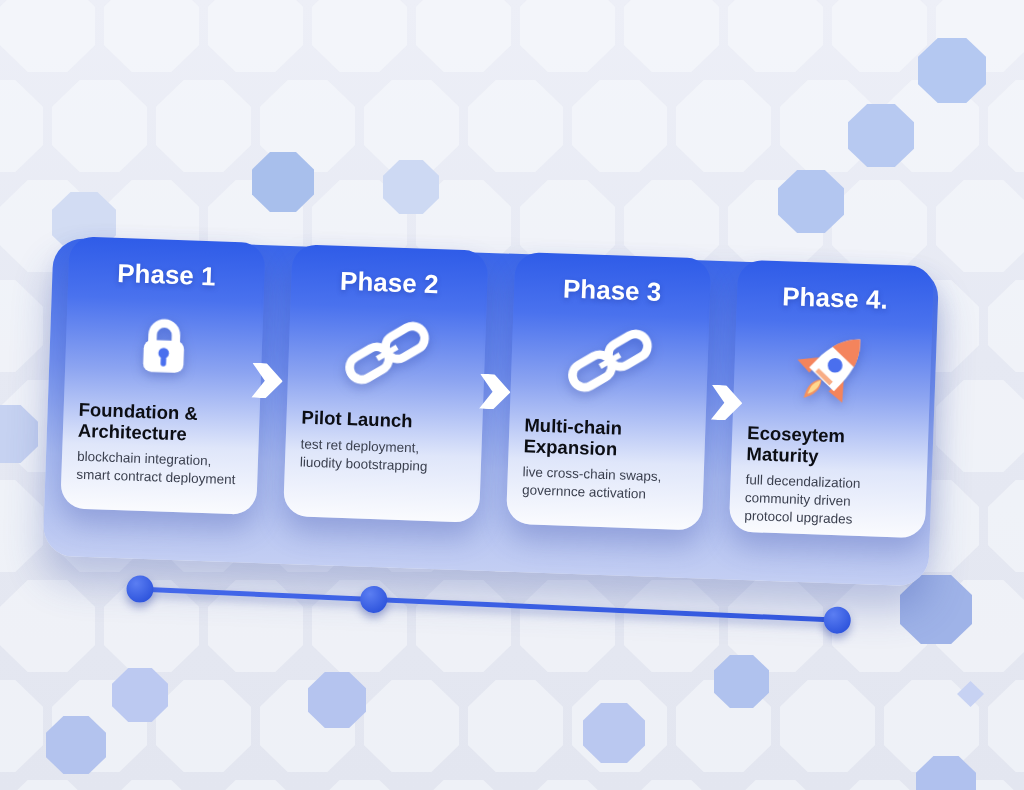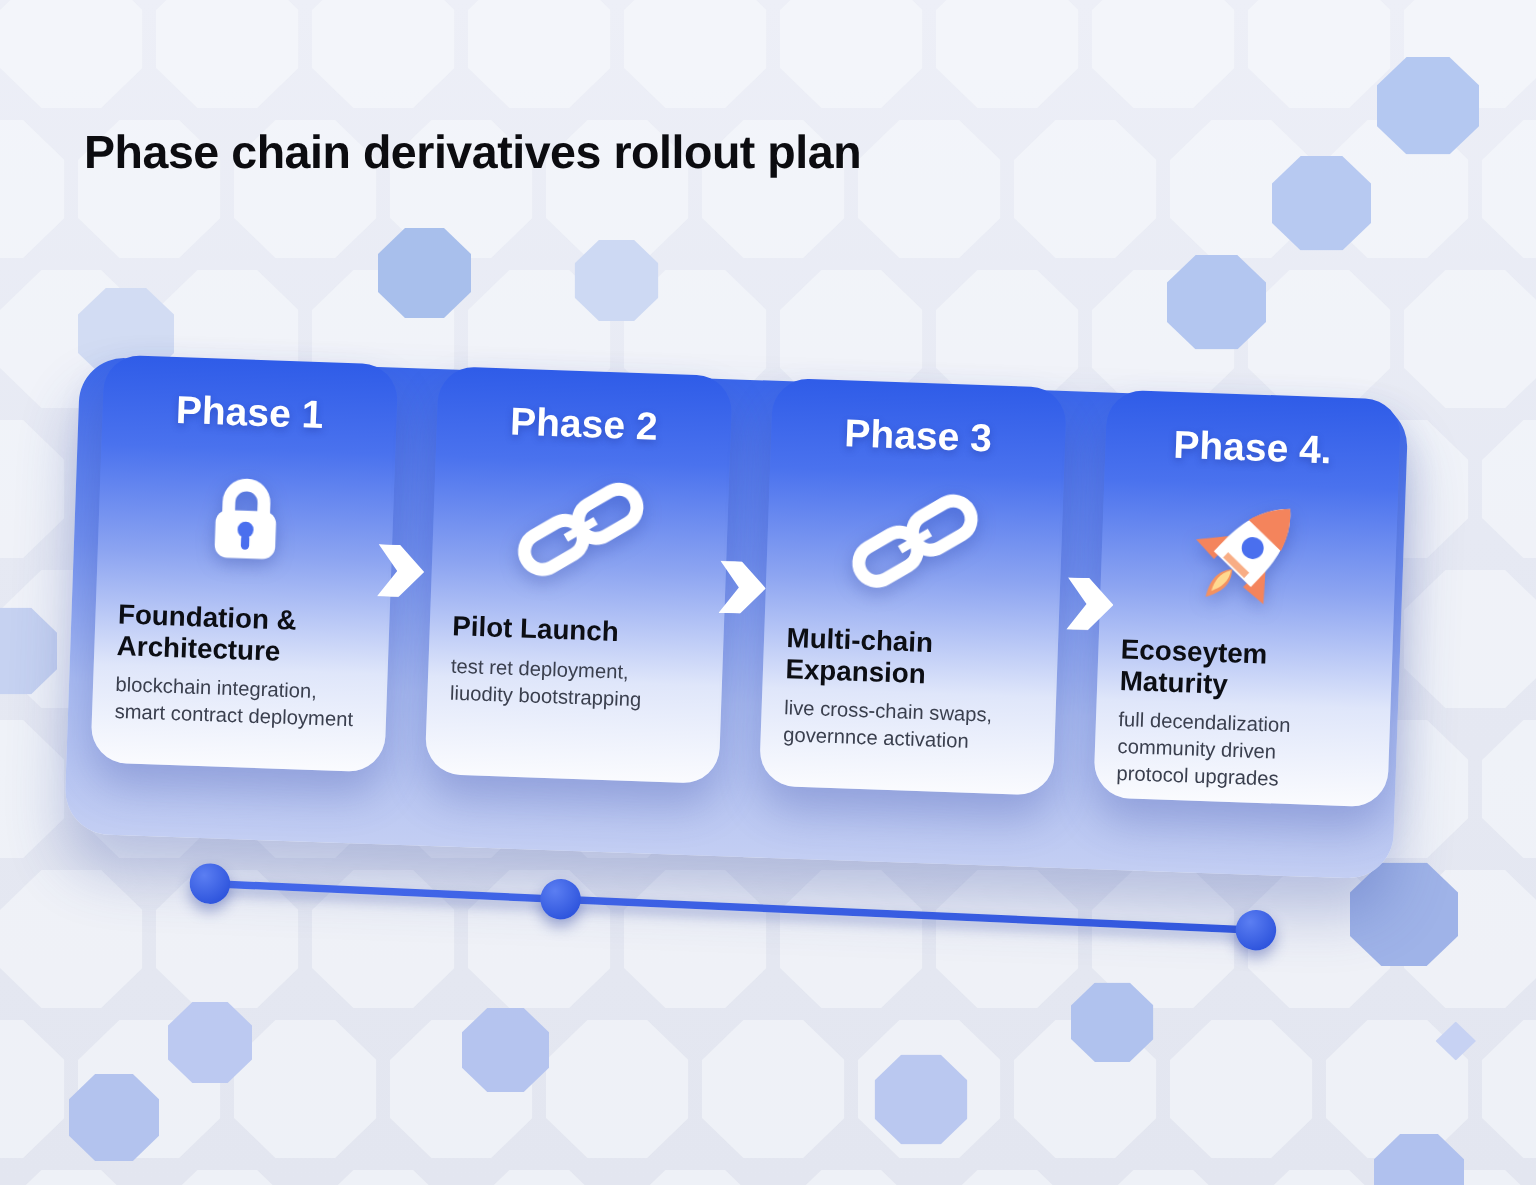--- a/index.html
+++ b/index.html
@@ -189,21 +189,20 @@
       <div class="deco" style="left: 900px; top: 575px; width: 72px; height: 69px; background: rgb(159, 179, 232);"></div>
       <div class="deco" style="left: 46px; top: 716px; width: 60px; height: 58px; background: rgb(179, 195, 238);"></div>
       <div class="deco" style="left: 112px; top: 668px; width: 56px; height: 54px; background: rgb(188, 201, 241);"></div>
       <div class="deco" style="left: 308px; top: 672px; width: 58px; height: 56px; background: rgb(181, 196, 239);"></div>
       <div class="deco" style="left: 583px; top: 703px; width: 62px; height: 60px; background: rgb(186, 200, 240);"></div>
       <div class="deco" style="left: 714px; top: 655px; width: 55px; height: 53px; background: rgb(176, 194, 238);"></div>
       <div class="deco" style="left: 916px; top: 756px; width: 60px; height: 58px; background: rgb(176, 193, 238);"></div>
       <div class="deco diamond" style="left: 957px; top: 681px; width: 27px; height: 26px; background: rgb(199, 210, 243);"></div>
     </div>
 
-  <h1 class="page-title">Phase chain derivatives rollout plan</h1>
 
   <div class="stage">
     <div class="backdrop-band"></div>
 
     <div class="cards-row">
 
       <div class="card">
         <div class="phase-label">Phase 1</div>
         <div class="icon-box">
           <svg width="68" height="68" viewBox="0 0 64 64">

